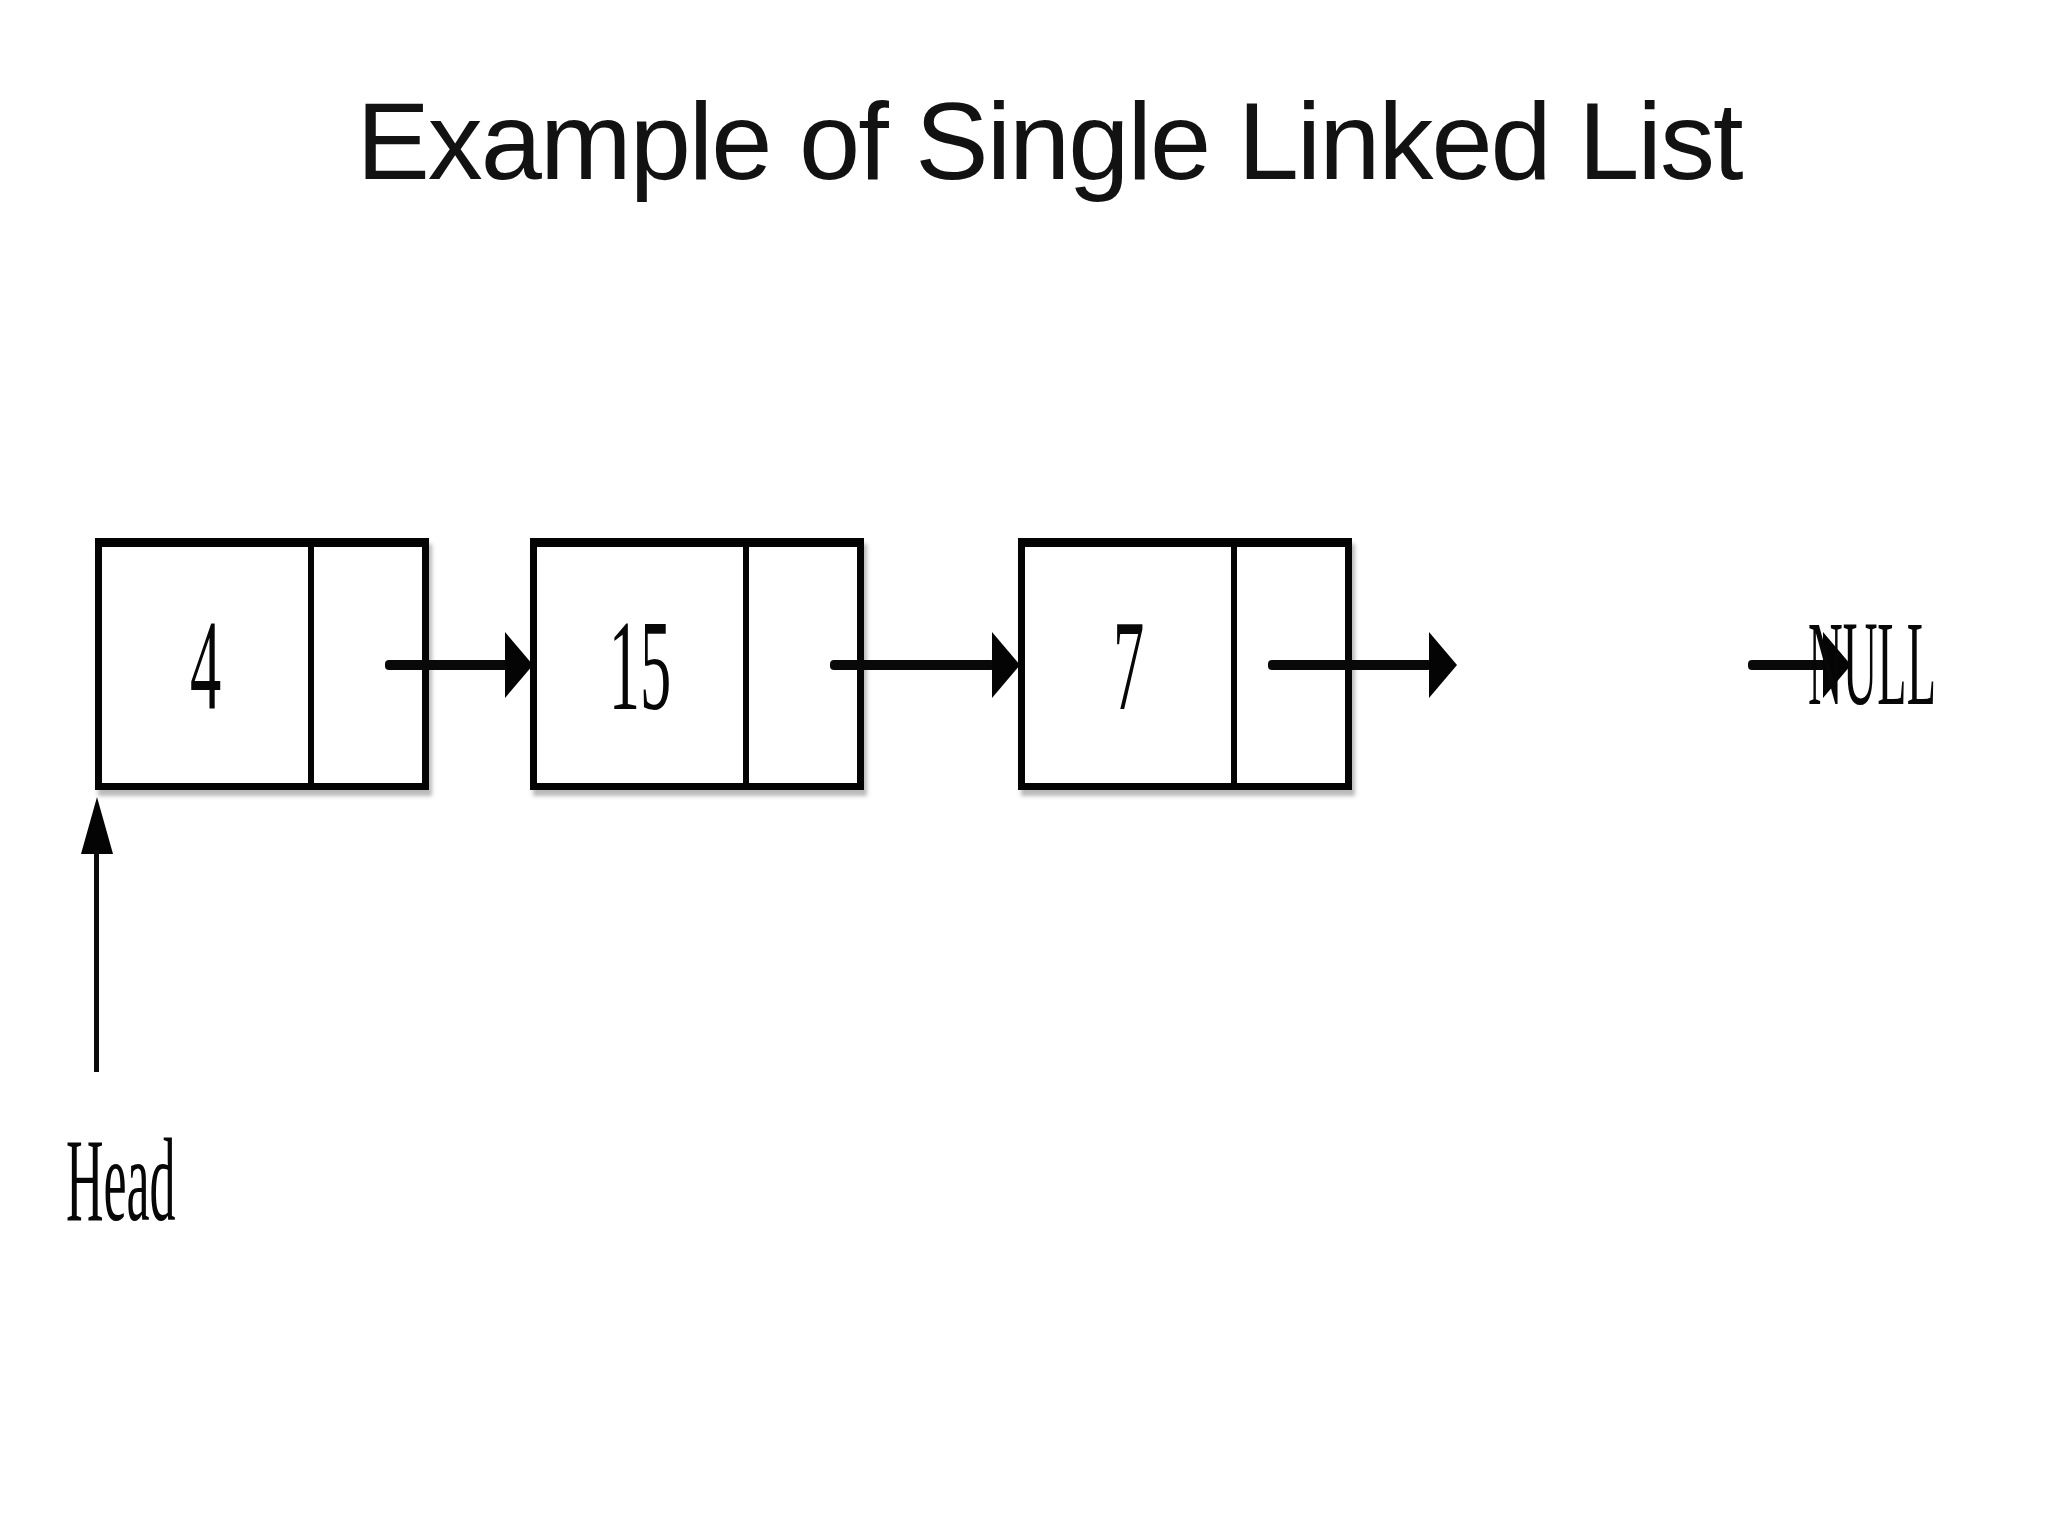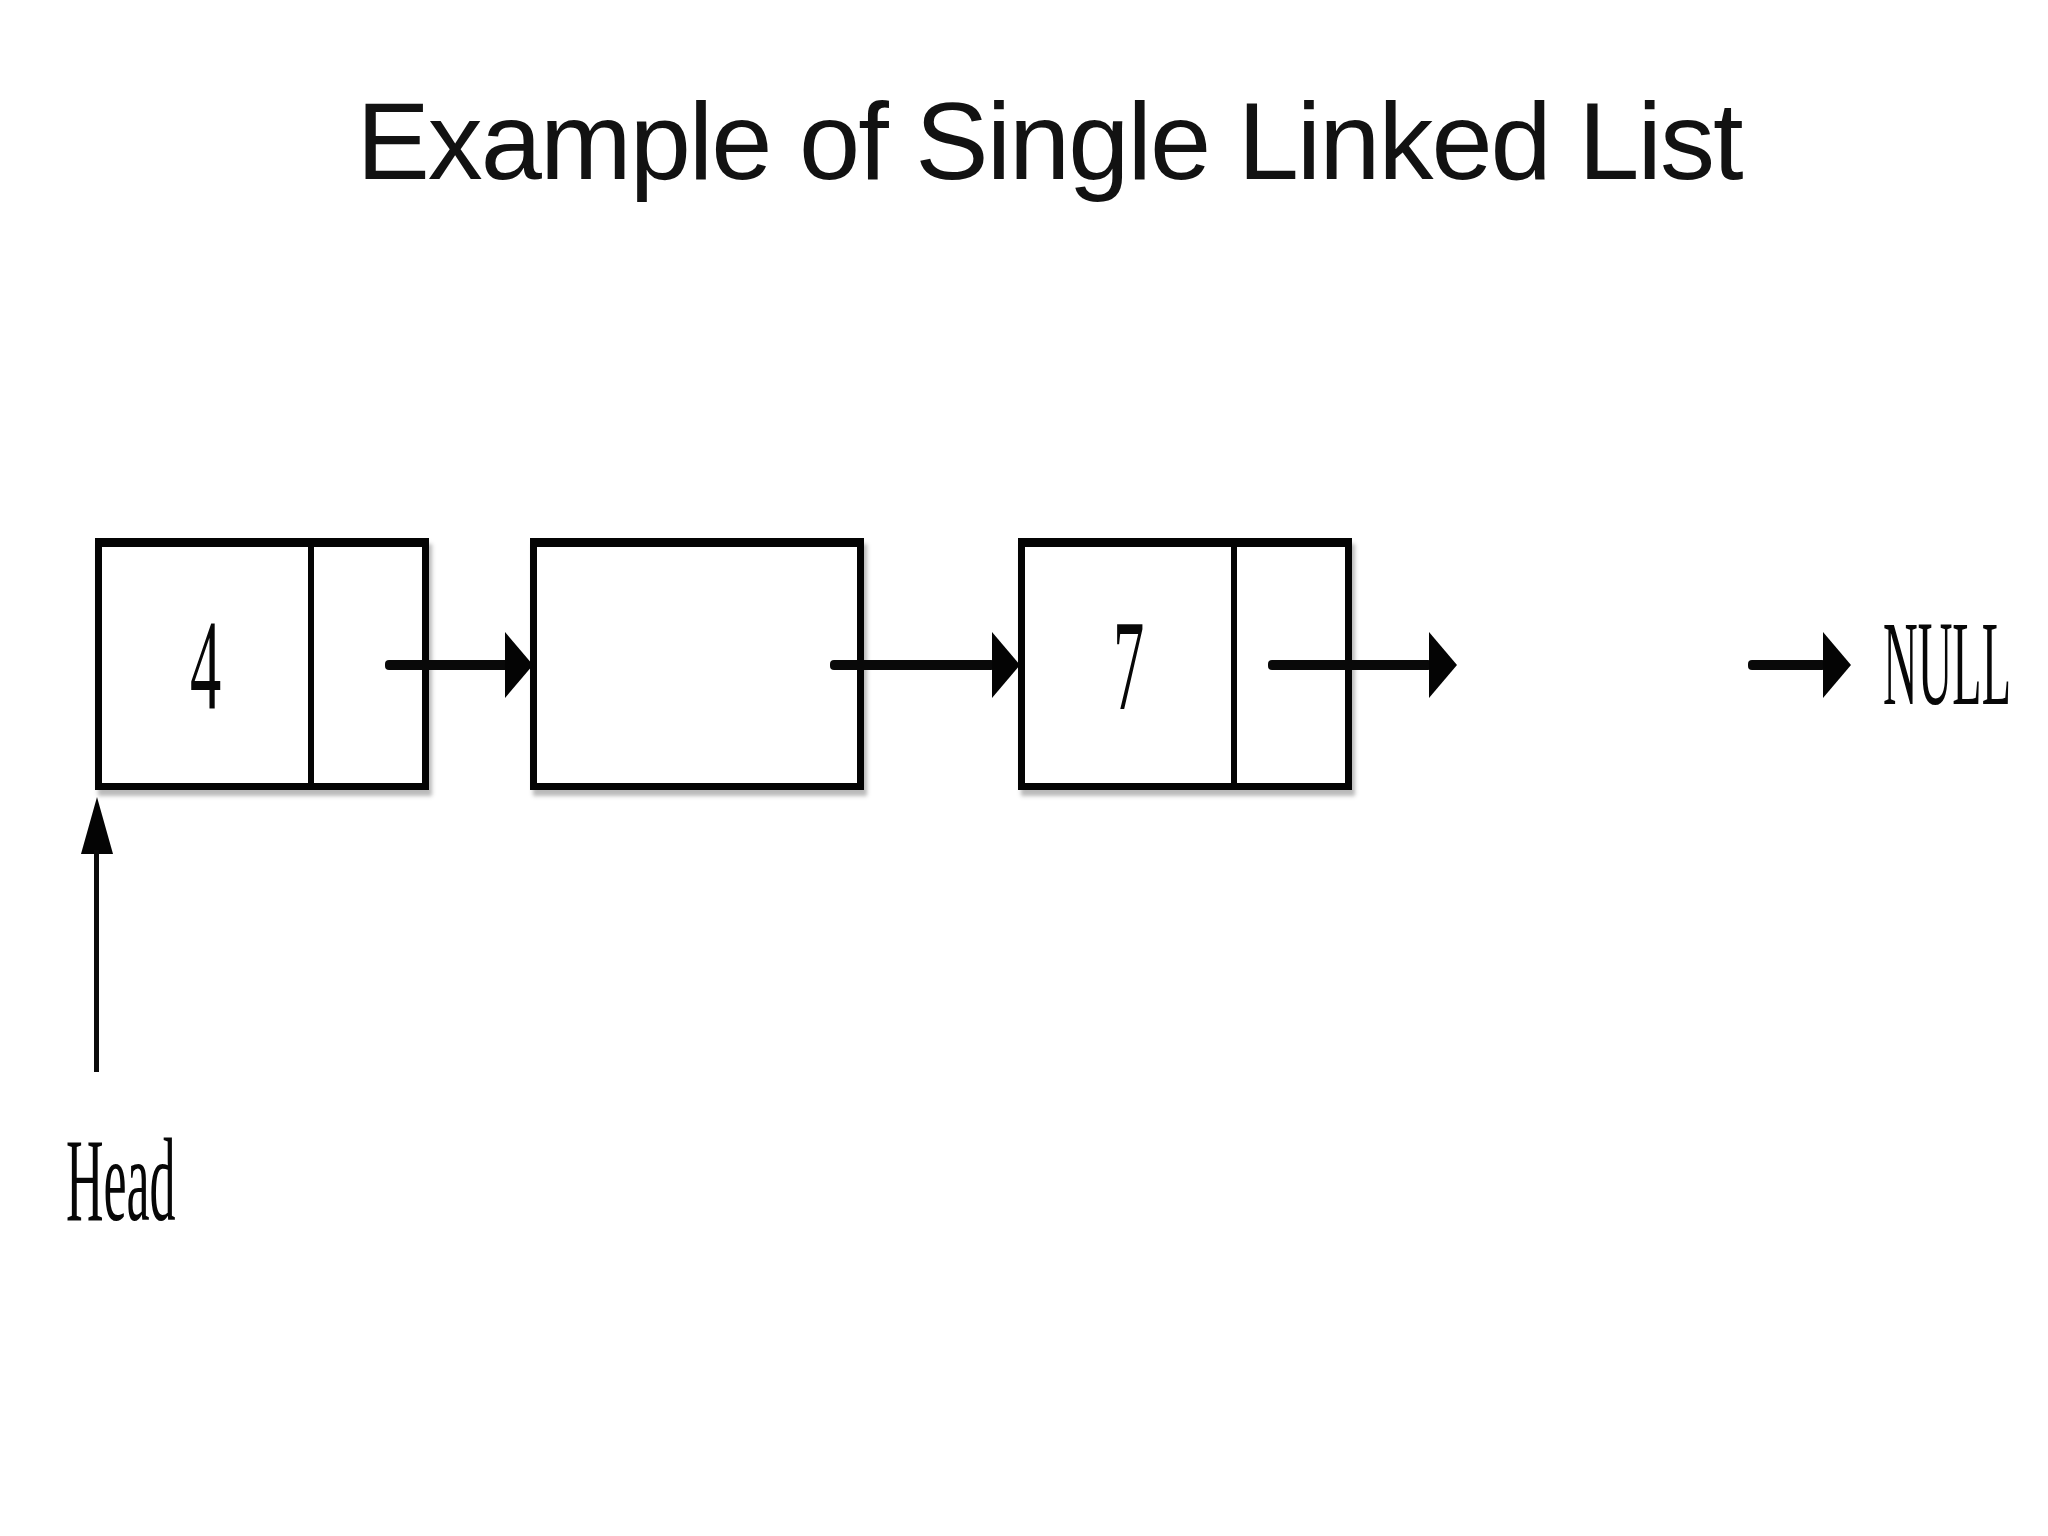--- a/index.html
+++ b/index.html
@@ -80,21 +80,21 @@
     border-left: 28px solid #0a0a0a;
   }
   .null-label-box {
     position: absolute;
     left: 1862px;
     top: 538px;
     width: 170px;
     height: 252px;
     display: flex;
     align-items: center;
-    justify-content: center;
+    justify-content: flex-end;
   }
   .null-label {
     font-size: 120px;
     line-height: 1;
     transform: scaleX(0.40);
     white-space: nowrap;
   }
   .head-arrow-head {
     position: absolute;
     left: 81px;
@@ -133,20 +133,23 @@
   <div class="diagram">
 
     <div class="list-node" style="left:95px">
       <div class="node-data-cell">
         <span class="node-value">4</span>
       </div>
       <div class="node-pointer-cell"></div>
     </div>
 
     <div class="list-node" style="left:530px">
+      <div class="node-data-cell">
+        <span class="node-value">15</span>
+      </div>
       <div class="node-pointer-cell"></div>
     </div>
 
     <div class="list-node" style="left:1018px">
       <div class="node-data-cell">
         <span class="node-value">7</span>
       </div>
       <div class="node-pointer-cell"></div>
     </div>
 

